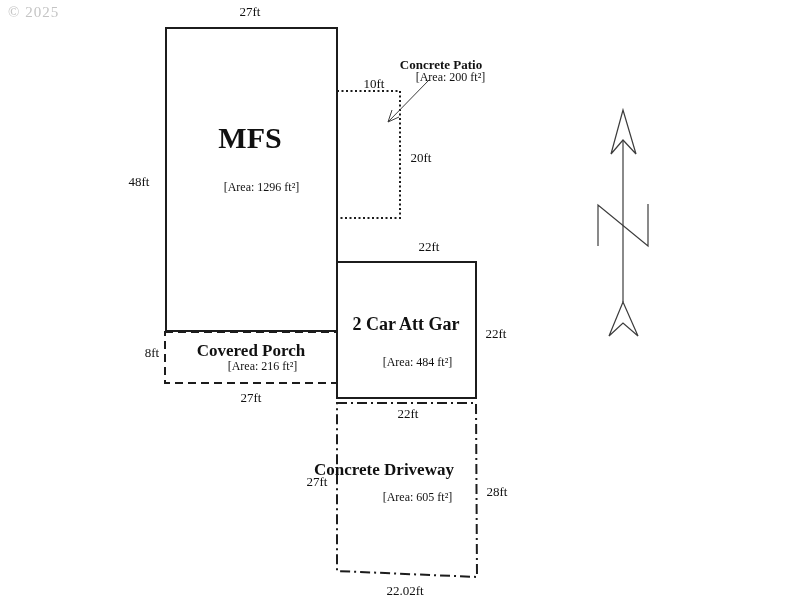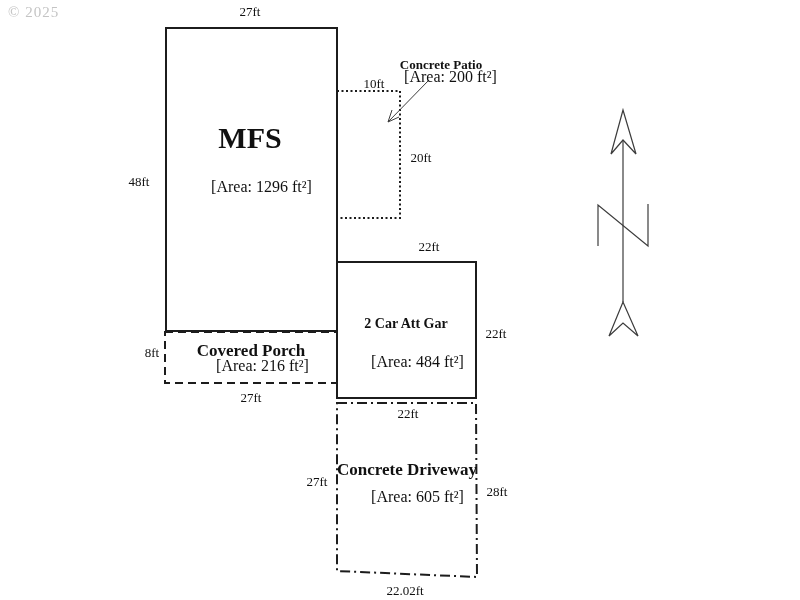--- a/index.html
+++ b/index.html
@@ -14,23 +14,23 @@
   .plan-svg { position:absolute; left:0; top:0; }
   .lbl {
     position:absolute;
     transform:translate(-50%,-50%);
     font-size:13px;
     color:var(--text,#111111);
     white-space:nowrap;
     line-height:1;
   }
   .bold { font-weight:bold; }
-  .area { font-size:16px;padding-left:23px; }
+  .area { font-size:12px;padding-left:23px; }
   .t-mfs   { font-size:30px; }
-  .t-gar   { font-size:14px; }
+  .t-gar   { font-size:18px; }
   .t-mid   { font-size:17px; }
   .t-patio { font-size:13px; }
   .watermark {
     position:absolute; left:8px; top:4px;
     font-size:15px; letter-spacing:1px;
     color:var(--wm,#c4c4c4);
   }
 </style>
 </head>
 <body>
@@ -75,19 +75,19 @@
   <div class="lbl" style="left:496px; top:333px;">22ft</div>
   <div class="lbl bold t-gar" style="left:406px; top:324px;">2 Car Att Gar</div>
   <div class="lbl area" style="left:406px; top:346px;margin-top:16px;">[Area: 484 ft²]</div>
 
   <div class="lbl bold t-mid" style="left:251px; top:350px;">Covered Porch</div>
   <div class="lbl area" style="left:251px; top:366px;">[Area: 216 ft²]</div>
   <div class="lbl" style="left:152px; top:352px;">8ft</div>
   <div class="lbl" style="left:251px; top:397px;">27ft</div>
 
   <div class="lbl" style="left:408px; top:413px;">22ft</div>
-  <div class="lbl bold t-mid" style="left:407px; top:469px;text-align:right;">Concrete Driveway</div>
+  <div class="lbl bold t-mid" style="left:384px; top:469px;text-align:right;">Concrete Driveway</div>
   <div class="lbl area" style="left:406px; top:497px;">[Area: 605 ft²]</div>
   <div class="lbl" style="left:317px; top:481px;">27ft</div>
   <div class="lbl" style="left:497px; top:491px;">28ft</div>
   <div class="lbl" style="left:405px; top:590px;">22.02ft</div>
 
 </div>
 
 </body></html>

